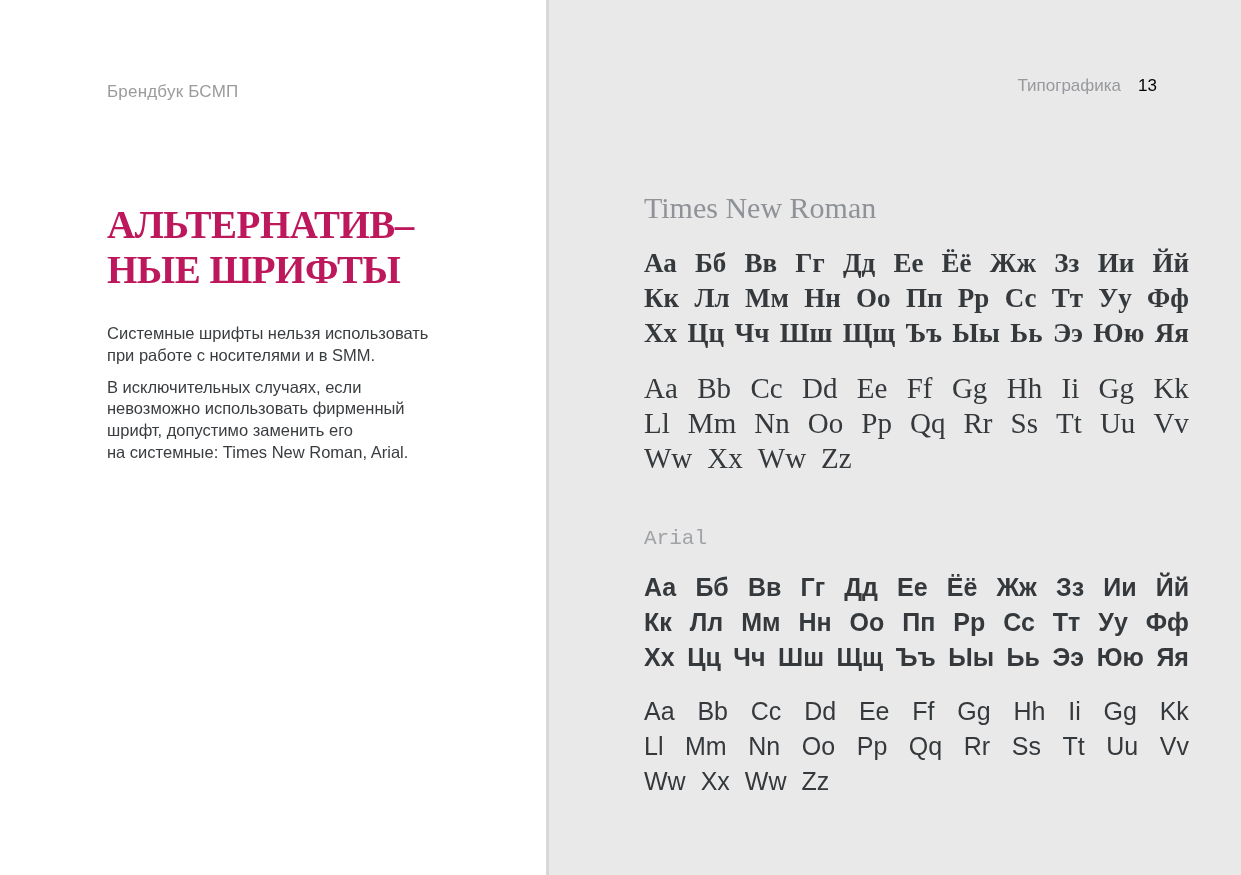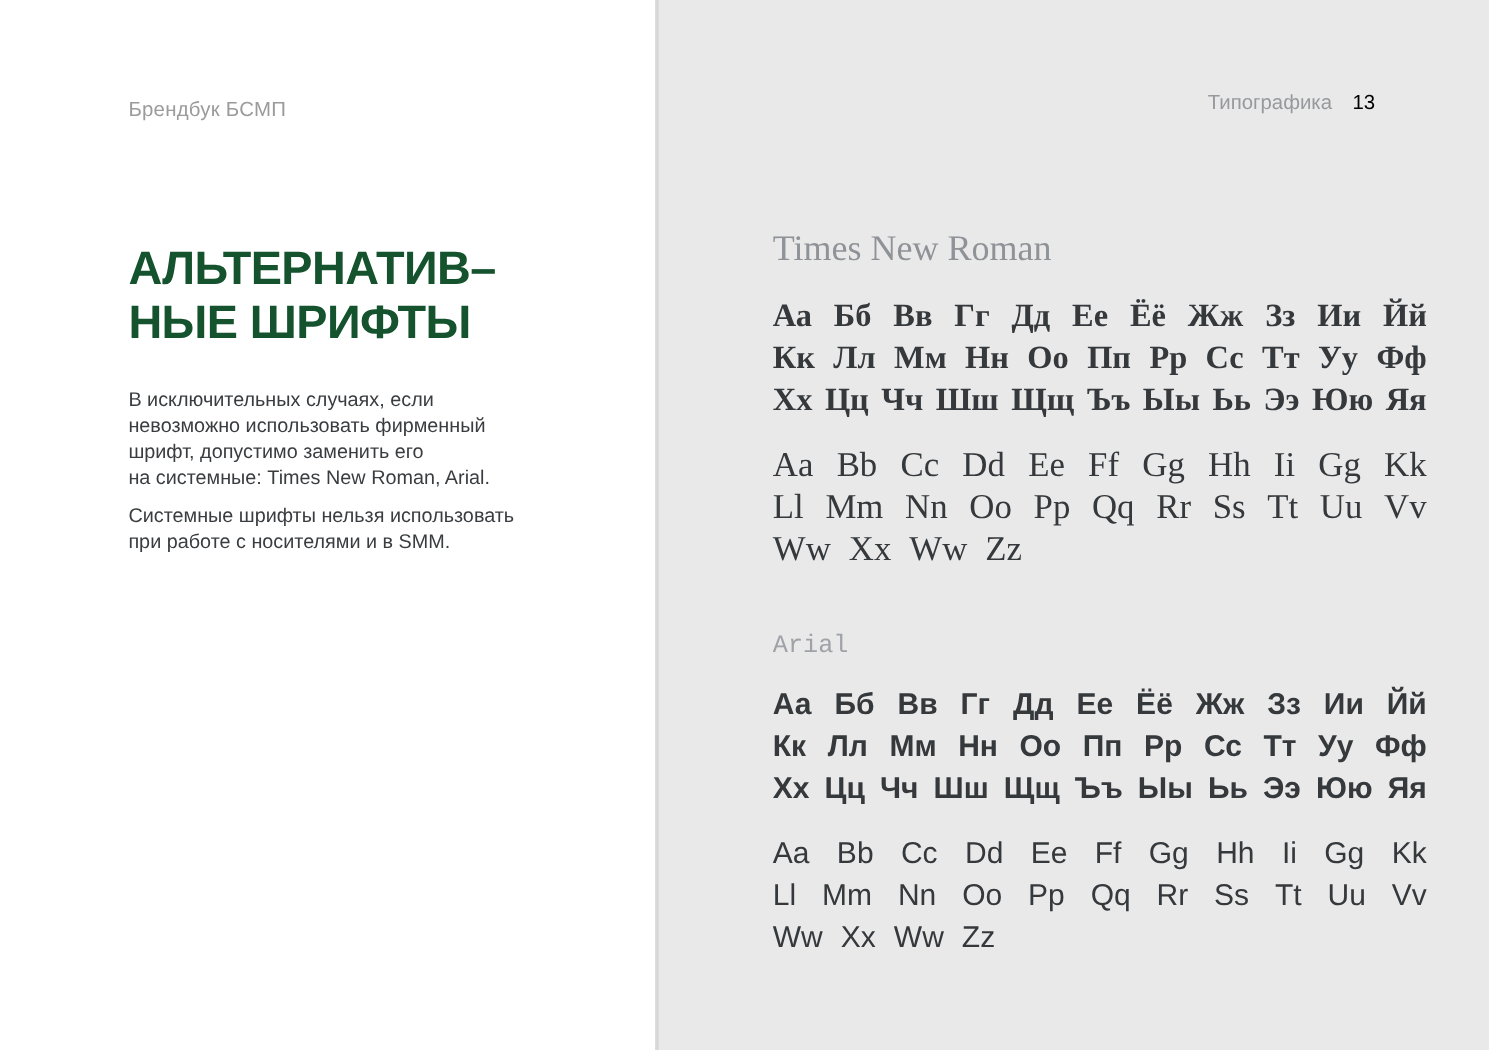--- a/index.html
+++ b/index.html
@@ -25,40 +25,41 @@
   .doc-label {
     font-size: 17px;
     color: #9b9b9b;
     letter-spacing: 0.2px;
   }
   .title {
     margin-top: 100px;
     font-size: 39px;
     line-height: 45px;
     font-weight: 700;
-    color: #14532d;
+    color: #be185d;
     letter-spacing: -0.5px;
+    font-family: Liberation Serif, serif;
   }
   .title-line { display: block; white-space: nowrap; }
   .body-copy {
     margin-top: 31px;
     font-size: 16.5px;
     line-height: 21.8px;
     color: #3a3d40;
   }
   .paragraph { margin-bottom: 10px; }
   .paragraph-line { white-space: nowrap; }
 
   
   .right-panel {
     flex: 1;
     height: 100%;
     background: #e9e9ea;
     border-left: 3px solid #d8d8d9;
-    padding: 76px 11px 0 0;
+    padding: 76px 0 0 0;
   }
   .header-row {
     display: flex;
     justify-content: flex-end;
     align-items: baseline;
     gap: 17px;
     padding-right: 84px;
     font-size: 17px;
   }
   .section-label { color: #97999c; }
@@ -109,28 +110,28 @@
   <aside class="left-panel">
     <div class="doc-label">Брендбук БСМП</div>
 
     <h1 class="title">
       <span class="title-line">АЛЬТЕРНАТИВ–</span>
       <span class="title-line">НЫЕ ШРИФТЫ</span>
     </h1>
 
     <div class="body-copy" id="paragraphs">
         <div class="paragraph">
+          <div class="paragraph-line">Системные шрифты нельзя использовать</div>
+          <div class="paragraph-line">при работе с носителями и в SMM.</div>
+        </div>
+        <div class="paragraph">
           <div class="paragraph-line">В исключительных случаях, если</div>
           <div class="paragraph-line">невозможно использовать фирменный</div>
           <div class="paragraph-line">шрифт, допустимо заменить его</div>
           <div class="paragraph-line">на системные: Times New Roman, Arial.</div>
-        </div>
-        <div class="paragraph">
-          <div class="paragraph-line">Системные шрифты нельзя использовать</div>
-          <div class="paragraph-line">при работе с носителями и в SMM.</div>
         </div>
       </div>
   </aside>
 
   <main class="right-panel">
     <div class="header-row">
       <span class="section-label">Типографика</span>
       <span class="page-number">13</span>
     </div>
 

